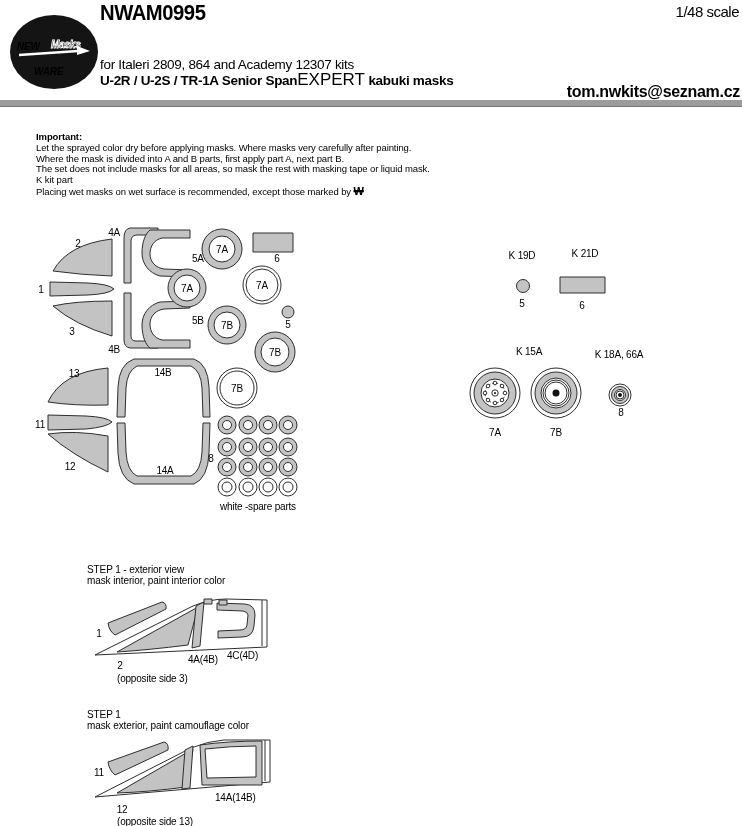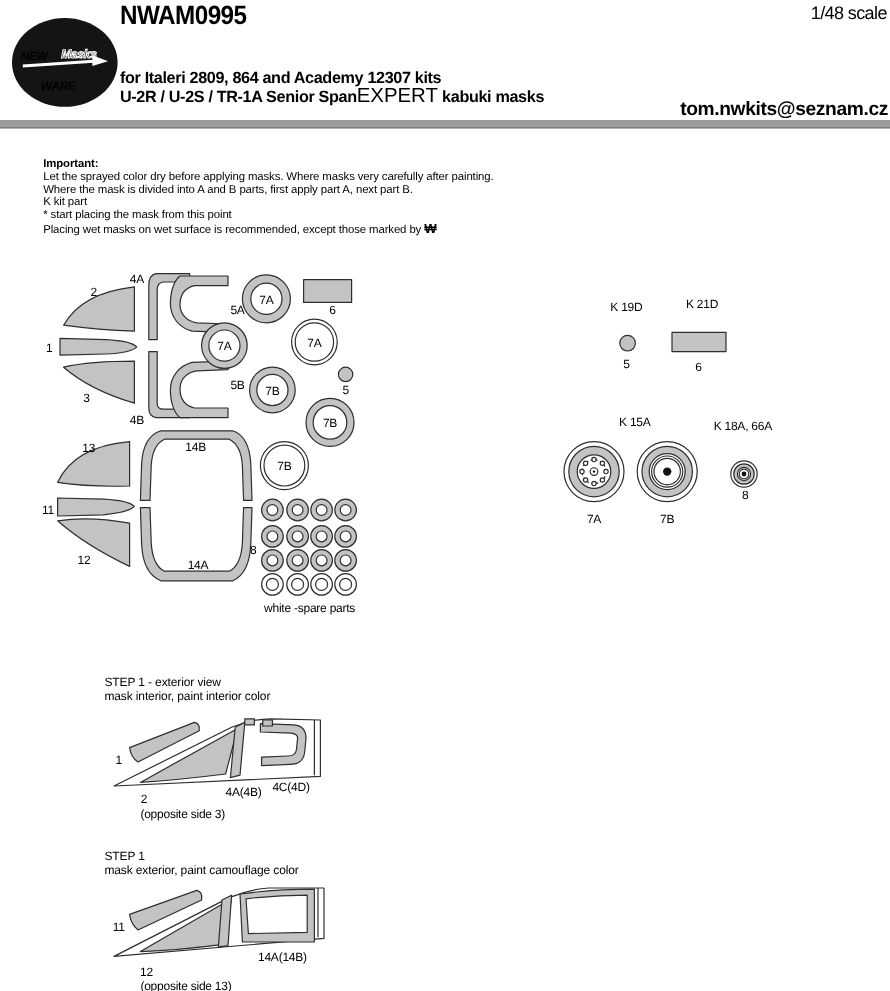--- a/index.html
+++ b/index.html
@@ -4,21 +4,21 @@
 <style>
   html,body{margin:0;padding:0;background:#fff;}
   .page{position:relative;width:742px;height:826px;background:#fff;overflow:hidden;
         font-family:"Liberation Sans",sans-serif;color:#000;}
   
   .hdr-title{position:absolute;left:100px;top:0px;font-size:22px;font-weight:bold;
              letter-spacing:-0.5px;transform:scaleX(.92);transform-origin:0 0;}
   .hdr-scale{position:absolute;right:3px;top:3px;font-size:15px;font-weight:normal;letter-spacing:-0.5px;}
   .hdr-line1{position:absolute;left:100px;top:30px;font-size:13.5px;font-weight:bold;letter-spacing:-0.3px;margin-top:40px;}
   .hdr-line1 .expert{font-size:17px;font-weight:normal;letter-spacing:0;}
-  .hdr-line2{position:absolute;left:100px;top:57px;font-size:13.5px;font-weight:bold;letter-spacing:-0.3px;}
+  .hdr-line2{position:absolute;left:100px;top:57px;font-size:13.5px;font-weight:normal;letter-spacing:-0.3px;}
   .hdr-line3{position:absolute;left:100px;top:83px;font-size:14.5px;font-weight:bold;letter-spacing:-0.3px;}
   .hdr-email{position:absolute;right:2px;top:83px;font-size:16px;font-weight:bold;letter-spacing:-0.3px;}
   .hdr-bar{position:absolute;left:0;top:100px;width:742px;height:6px;
            background:var(--bar-gray,#9c9c9c);border-bottom:1px solid #777;}
   .logo{position:absolute;left:8px;top:13px;width:92px;height:78px;}
   
   .instructions{position:absolute;left:36px;top:132px;font-size:9.5px;line-height:10.8px;letter-spacing:-0.1px;}
   .instructions .head{font-weight:bold;}
   .wet{font-weight:bold;font-size:11px;}
   
@@ -50,22 +50,22 @@
   <div class="hdr-scale">1/48 scale</div>
   <div class="hdr-line1"><span>U-2R / U-2S / TR-1A Senior Span</span><span class="expert">EXPERT</span><span> kabuki masks</span></div>
   <div class="hdr-line2">for Italeri 2809, 864 and Academy 12307 kits</div>
   <div class="hdr-email">tom.nwkits@seznam.cz</div>
   <div class="hdr-bar"></div>
 
   <div class="instructions">
     <div class="head">Important:</div>
     <div>Let the sprayed color dry before applying masks. Where masks very carefully after painting.</div>
     <div>Where the mask is divided into A and B parts, first apply part A, next part B.</div>
+    <div>The set does not include masks for all areas, so mask the rest with masking tape or liquid mask.</div>
     <div>K kit part</div>
-    <div>* start placing the mask from this point</div>
     <div><span>Placing wet masks on wet surface is recommended, except those marked by</span> <span class="wet">₩</span></div>
   </div>
 
   <svg style="left:30px;top:225px;" width="285" height="292" viewBox="0 0 285 292">
 
     <path class="mask" d="M23,46 Q38,19 82,14 L82,51 Q52,50 23,46 Z"></path>
     <text class="mid" x="48" y="22">2</text>
     <path class="mask" d="M20,57 L20,71 L58,70 Q79,69 84,64 Q79,59 58,58 Z"></path>
     <text class="mid" x="11" y="68">1</text>
     <path class="mask" d="M23,81 Q45,76 82,76 L82,111 Q45,100 23,81 Z"></path>

